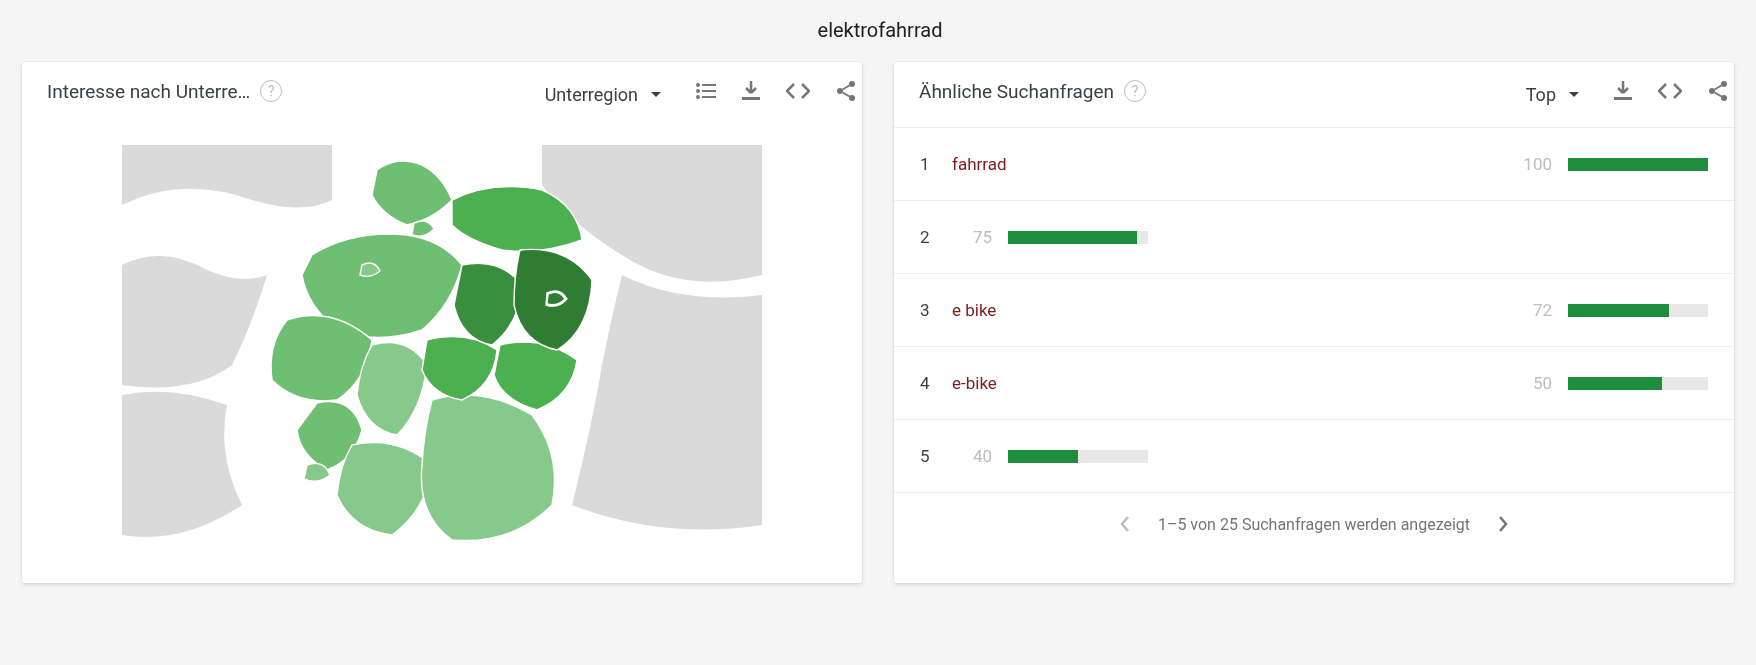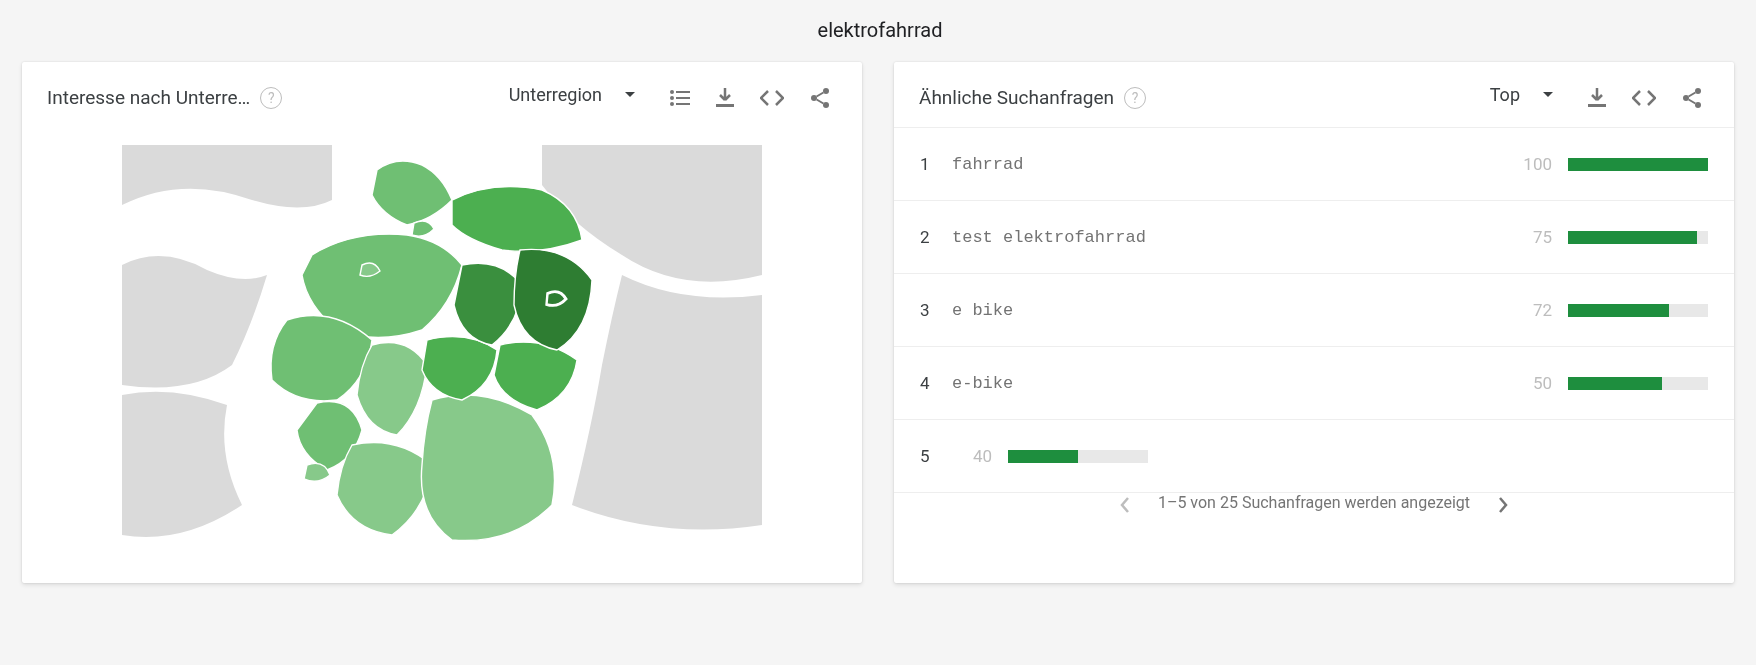--- a/index.html
+++ b/index.html
@@ -26,22 +26,22 @@
   }
   .card {
     background: #fff;
     box-shadow: 0 0 2px rgba(0,0,0,.12), 0 2px 4px rgba(0,0,0,.1);
     border-radius: 2px;
     flex: 1;
     min-width: 0;
   }
   .card-header {
     display: flex;
-    align-items: flex-end;
-    padding: 18px 32px 18px 25px;
+    align-items: flex-start;
+    padding: 18px 6px 18px 25px;
     gap: 6px;
   }
   .card-title {
     font-size: 19px;
     color: #3c4043;
     white-space: nowrap;
     overflow: hidden;
     text-overflow: ellipsis;
     max-width: 260px;
     font-weight: 400;
@@ -55,21 +55,21 @@
     justify-content: center;
     color: #bdbdbd;
     font-size: 14px;
     margin-left: 4px;
     flex-shrink: 0;
   }
   .spacer { flex: 1; }
   .dropdown {
     display: flex;
     align-items: center;
-    gap: 22px;
+    gap: 12px;
     font-size: 18px;
     color: #3c4043;
     padding: 4px 2px;
     cursor: pointer;
     flex-shrink: 0;
   }
   .action-icons {
     display: flex;
     align-items: center;
     gap: 26px;
@@ -100,42 +100,41 @@
   .row:first-child { border-top: 1px solid #eeeeee; }
   .rank {
     width: 32px;
     text-align: left;
     font-size: 17px;
     color: #3c4043;
   }
   .term {
     flex: 1;
     font-size: 17px;
-    color: #737373;
-    font-family: Liberation Mono, monospace;
+    color: #7f1d1d;
   }
   .score {
     width: 56px;
     text-align: right;
     font-size: 17px;
     color: #bdbdbd;
     padding-right: 16px;
   }
   .bar-wrap {
     width: 140px;
     height: 13px;
     background: #e8e8e8;
   }
   .bar-fill {
     height: 100%;
     background: #1e8e3e;
   }
   .pager {
     display: flex;
-    align-items: flex-start;
+    align-items: center;
     justify-content: center;
     gap: 28px;
     height: 64px;
     border-top: 1px solid #eeeeee;
     color: #757575;
     font-size: 16px;
   }
   .pager .chev { color: #bdbdbd; cursor: pointer; font-size: 22px; }
   .pager .chev.active { color: #757575; }
 </style>
@@ -282,21 +281,20 @@
           <div class="row">
             <div class="rank">1</div>
             <div class="term">fahrrad</div>
             <div class="score">100</div>
             <div class="bar-wrap">
               <div class="bar-fill" style="width:100%"></div>
             </div>
           </div>
           <div class="row">
             <div class="rank">2</div>
-            <div class="term">test elektrofahrrad</div>
             <div class="score">75</div>
             <div class="bar-wrap">
               <div class="bar-fill" style="width:92%"></div>
             </div>
           </div>
           <div class="row">
             <div class="rank">3</div>
             <div class="term">e bike</div>
             <div class="score">72</div>
             <div class="bar-wrap">

